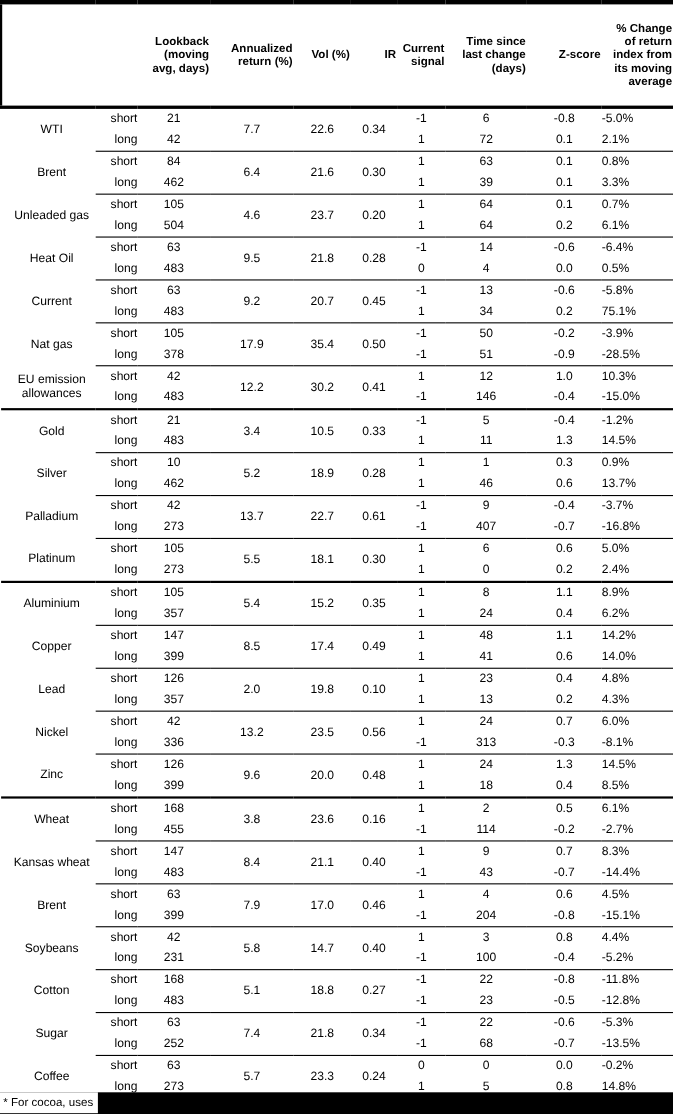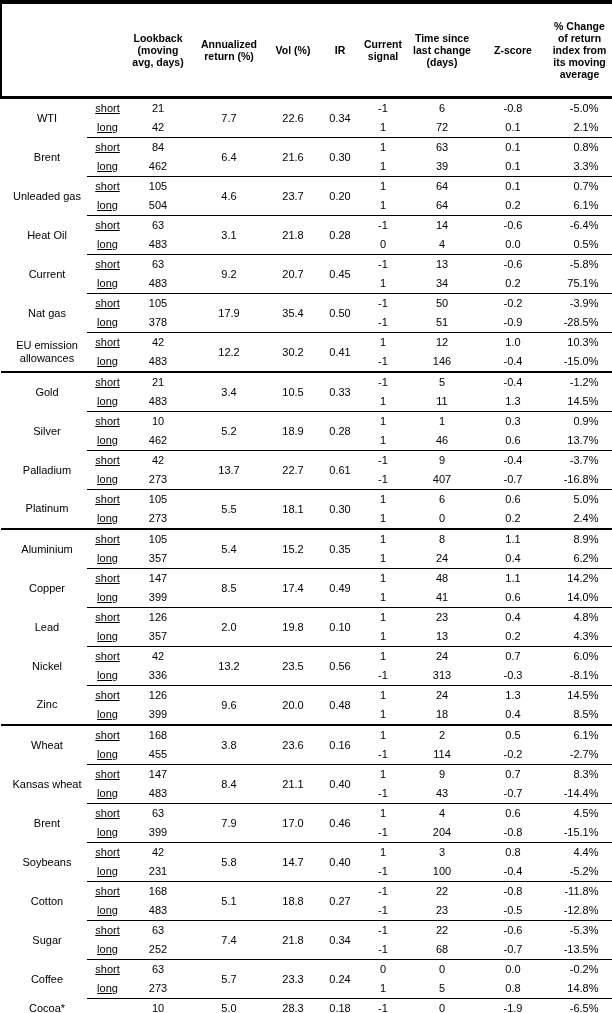--- a/index.html
+++ b/index.html
@@ -18,34 +18,34 @@
   col.c-vol{width:52px}
   col.c-ir{width:42px}
   col.c-sig{width:44px}
   col.c-time{width:74px}
   col.c-z{width:68px}
   col.c-pct{width:66px}
 
   thead{border-top:4px solid #000;border-bottom:3px solid #000;}
   thead th{
     font-weight:bold;font-size:10.5px;line-height:12px;
-    text-align:center;vertical-align:middle;
+    text-align:right;vertical-align:middle;
     height:88px;padding:2px 1px;
   }
   thead th.first{border-left:2px solid #000;}
   thead th.rb{border-right:2px solid #000;}
 
   tbody td{
     height:19px;padding:0;line-height:19px;vertical-align:middle;
     white-space:nowrap;overflow:hidden;
   }
   td.name{text-align:center;padding-left:6px;line-height:13px;white-space:normal;}
-  td.horizon{text-align:center;padding-left:3px;text-decoration:underline;}
+  td.horizon{text-align:right;padding-left:3px;}
   td.lookback,td.ann,td.vol,td.ir,td.sig,td.time,td.z{text-align:center;}
-  td.pct{text-align:right;padding-right:14px;}
+  td.pct{padding-right:14px;}
   td.rb{border-right:1px solid #000;}
 
   .sep{border-bottom:1px solid #000;}
   .gsep{border-bottom:2px solid #000;}
   .bend{border-bottom:3px solid #000;}
 
   .footer-bar{
     position:absolute;left:0;bottom:0;width:612px;height:20px;background:#000;
   }
   .footnote-box{
@@ -148,21 +148,21 @@
           <td class="time sep">64</td>
           <td class="z sep">0.2</td>
           <td class="pct rb sep">6.1%</td>
         </tr>
       </tbody>
       <tbody>
         <tr>
           <td class="name" rowspan="2">Heat Oil</td>
           <td class="horizon">short</td>
           <td class="lookback">63</td>
-          <td class="ann sep" rowspan="2">3.1</td>
+          <td class="ann sep" rowspan="2">9.5</td>
           <td class="vol sep" rowspan="2">21.8</td>
           <td class="ir sep" rowspan="2">0.28</td>
           <td class="sig">-1</td>
           <td class="time">14</td>
           <td class="z">-0.6</td>
           <td class="pct rb">-6.4%</td>
         </tr>
         <tr>
           <td class="horizon sep">long</td>
           <td class="lookback sep">483</td>
@@ -599,13 +599,16 @@
           <td class="vol bend">28.3</td>
           <td class="ir bend">0.18</td>
           <td class="sig bend">-1</td>
           <td class="time bend">0</td>
           <td class="z bend">-1.9</td>
           <td class="pct rb bend">-6.5%</td>
         </tr>
       </tbody>
     </table>
 
+  <div class="footer-bar">
+    <div class="footnote-box">* For cocoa, uses</div>
+  </div>
 </div>
 
 </body></html>

